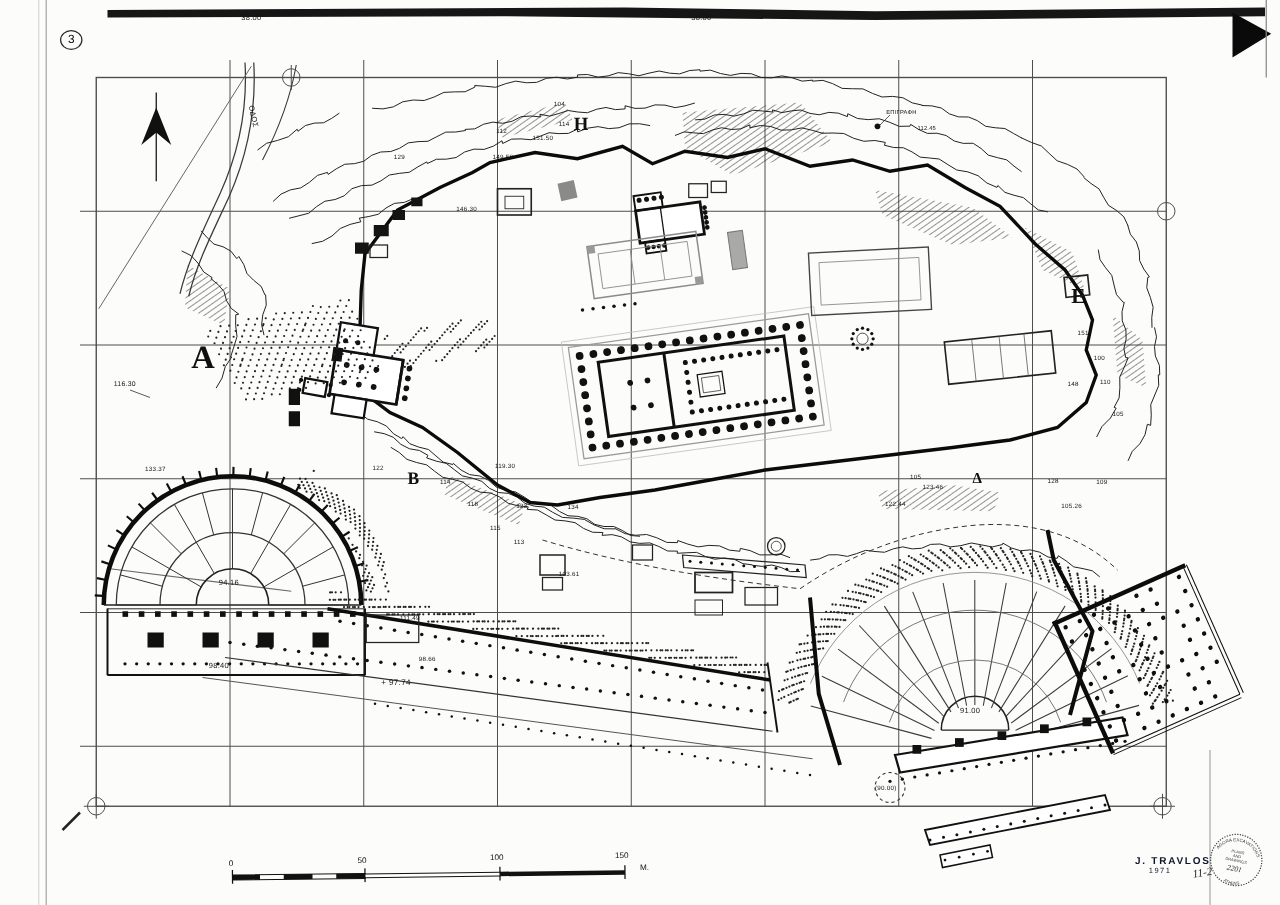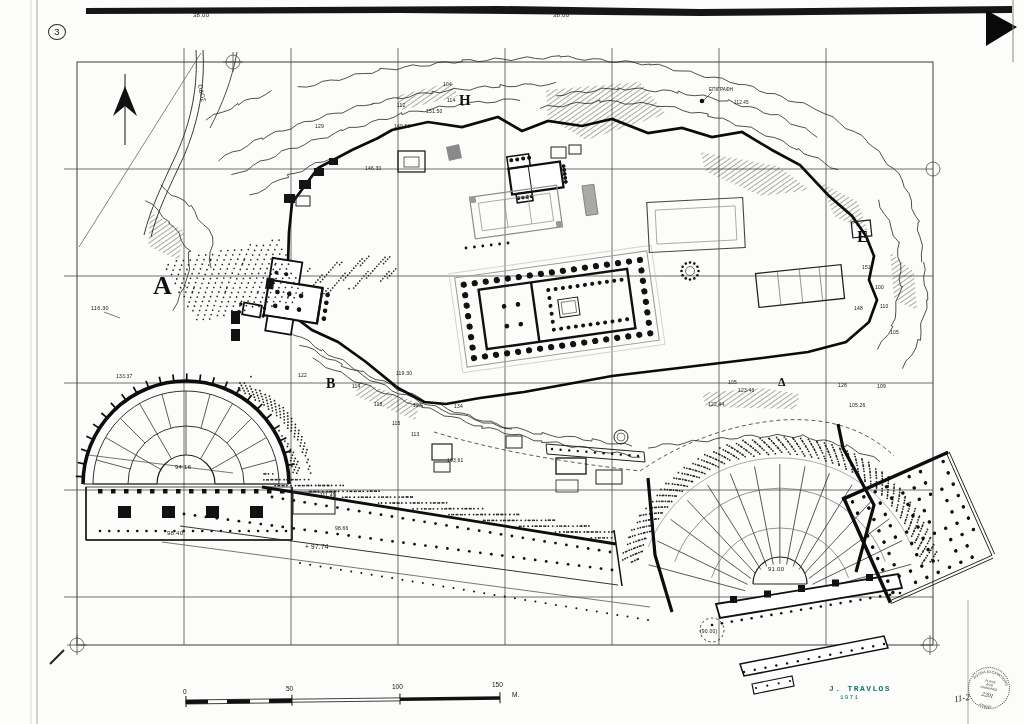--- a/index.html
+++ b/index.html
@@ -5,21 +5,21 @@
   html,body{margin:0;padding:0;background:#e9e9e5;}
   .sheet{position:relative;width:1024px;height:724px;background:#fcfcfa;overflow:hidden;
          font-family:"Liberation Sans",sans-serif;}
   svg#plan{position:absolute;left:0;top:0;}
   .lbl{position:absolute;color:#151515;white-space:nowrap;letter-spacing:.04em;
        transform-origin:0 0;line-height:1;}
   .letter{position:absolute;color:#101010;font-family:"Liberation Serif",serif;
           font-weight:700;line-height:1;}
   .sheetno{position:absolute;left:48px;top:24px;width:16px;height:14px;border:1.2px solid #2a2a2a;
            border-radius:50%;text-align:center;font-size:9.5px;line-height:14px;color:#111;}
-  .credit{position:absolute;left:829px;top:684px;color:#0f766e;font-family:Liberation Mono, monospace;}
+  .credit{position:absolute;left:908px;top:684px;color:#0f172a;}
   .cname{font-size:8px;font-weight:700;letter-spacing:1.4px;}
   .cyear{font-size:6px;letter-spacing:1.2px;margin-left:11px;margin-top:1px;}
   .note{position:absolute;left:954px;top:693px;font-size:9px;font-style:italic;color:#222;
         transform:rotate(-9deg);font-family:"Liberation Serif",serif;}
   .scalelab{position:absolute;font-size:6.5px;color:#111;line-height:1;}
   .stamp{position:absolute;left:961px;top:660px;}
 </style>
 </head>
 <body>
 

